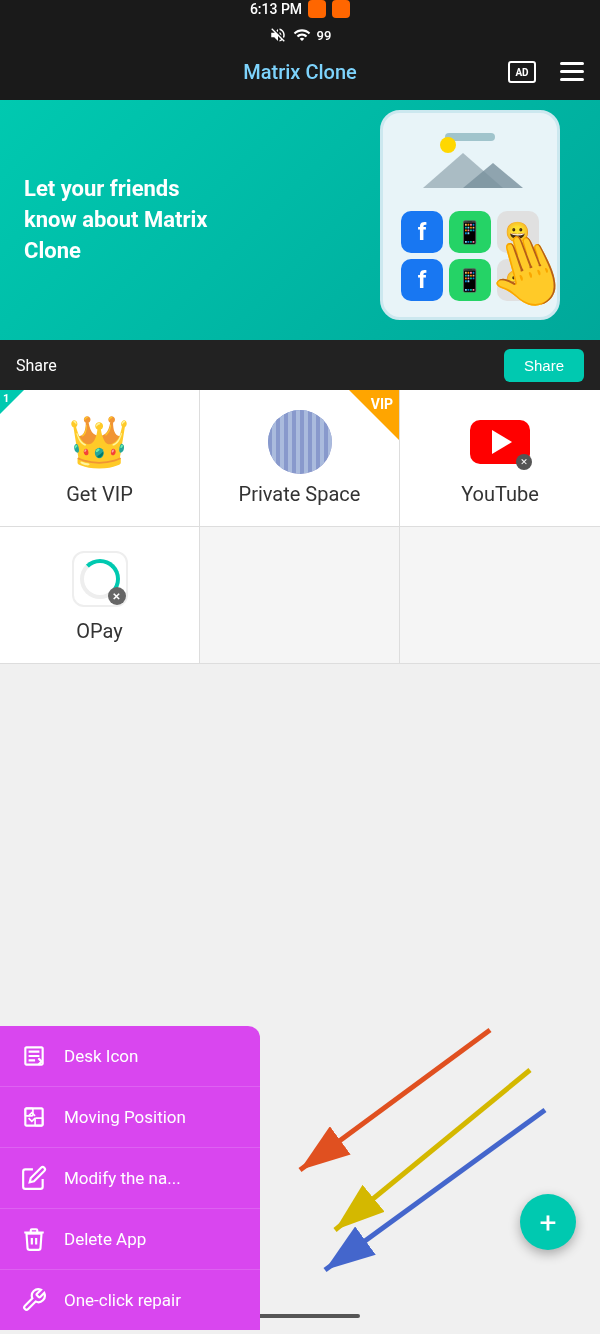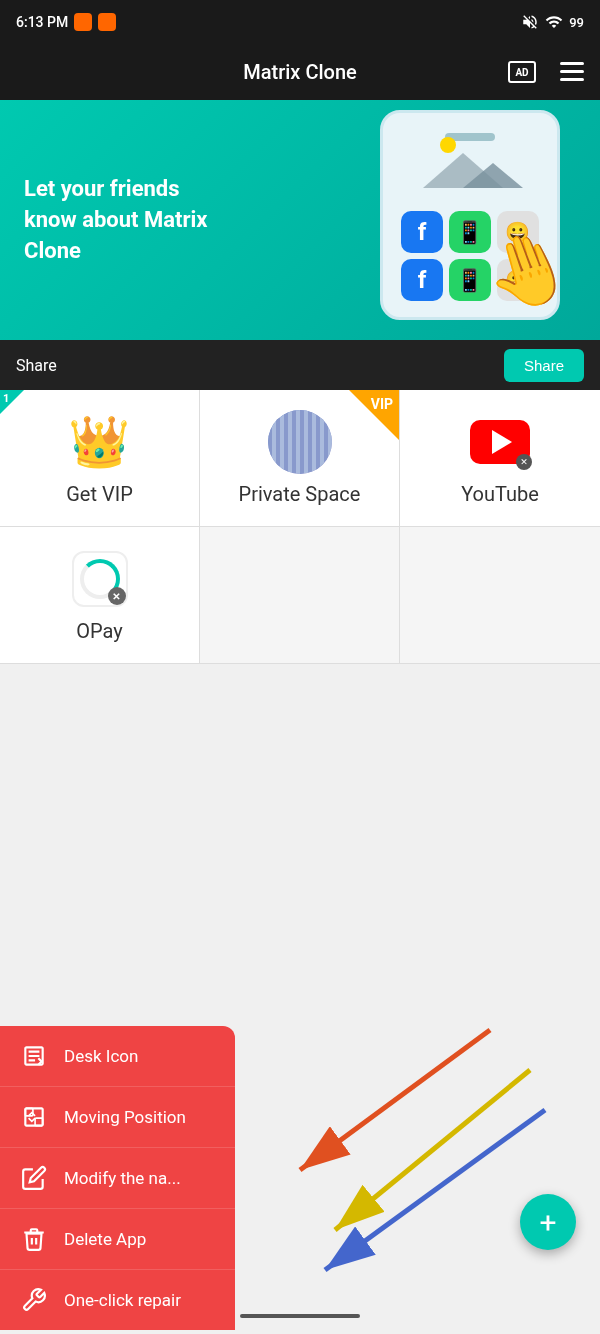--- a/index.html
+++ b/index.html
@@ -16,20 +16,21 @@
     .status-bar {
       background: #1a1a1a;
       height: 44px;
       display: flex;
       align-items: center;
       justify-content: space-between;
       padding: 0 16px;
       color: white;
       font-size: 14px;
       font-weight: 500;
+      flex-direction: column;
     }
     .status-left { display: flex; align-items: center; gap: 6px; }
     .status-right { display: flex; align-items: center; gap: 6px; }
     .orange-dot {
       width: 18px; height: 18px;
       background: #FF6600;
       border-radius: 4px;
       display: flex; align-items: center; justify-content: center;
       font-size: 10px; color: white;
     }
@@ -37,21 +38,21 @@
     
     .header {
       background: #1a1a1a;
       height: 56px;
       display: flex;
       align-items: center;
       justify-content: center;
       position: relative;
     }
     .header-title {
-      color: #ffffff;
+      color: #7dd3fc;
       font-size: 20px;
       font-weight: 500;
     }
     .header-icons {
       position: absolute;
       right: 16px;
       display: flex;
       align-items: center;
       gap: 24px;
     }
@@ -251,22 +252,22 @@
         #aabbdd 4px, #aabbdd 8px
       );
       border-radius: 50%;
     }
 
     
     .context-menu {
       position: absolute;
       left: 0;
       bottom: 0;
-      width: 235px;
-      background: #ef4444;
+      width: 260px;
+      background: #d946ef;
       border-radius: 0 12px 0 0;
       overflow: hidden;
       z-index: 100;
     }
     .menu-item {
       display: flex;
       align-items: center;
       padding: 16px 20px;
       gap: 16px;
       border-bottom: 1px solid rgba(255,255,255,0.15);

